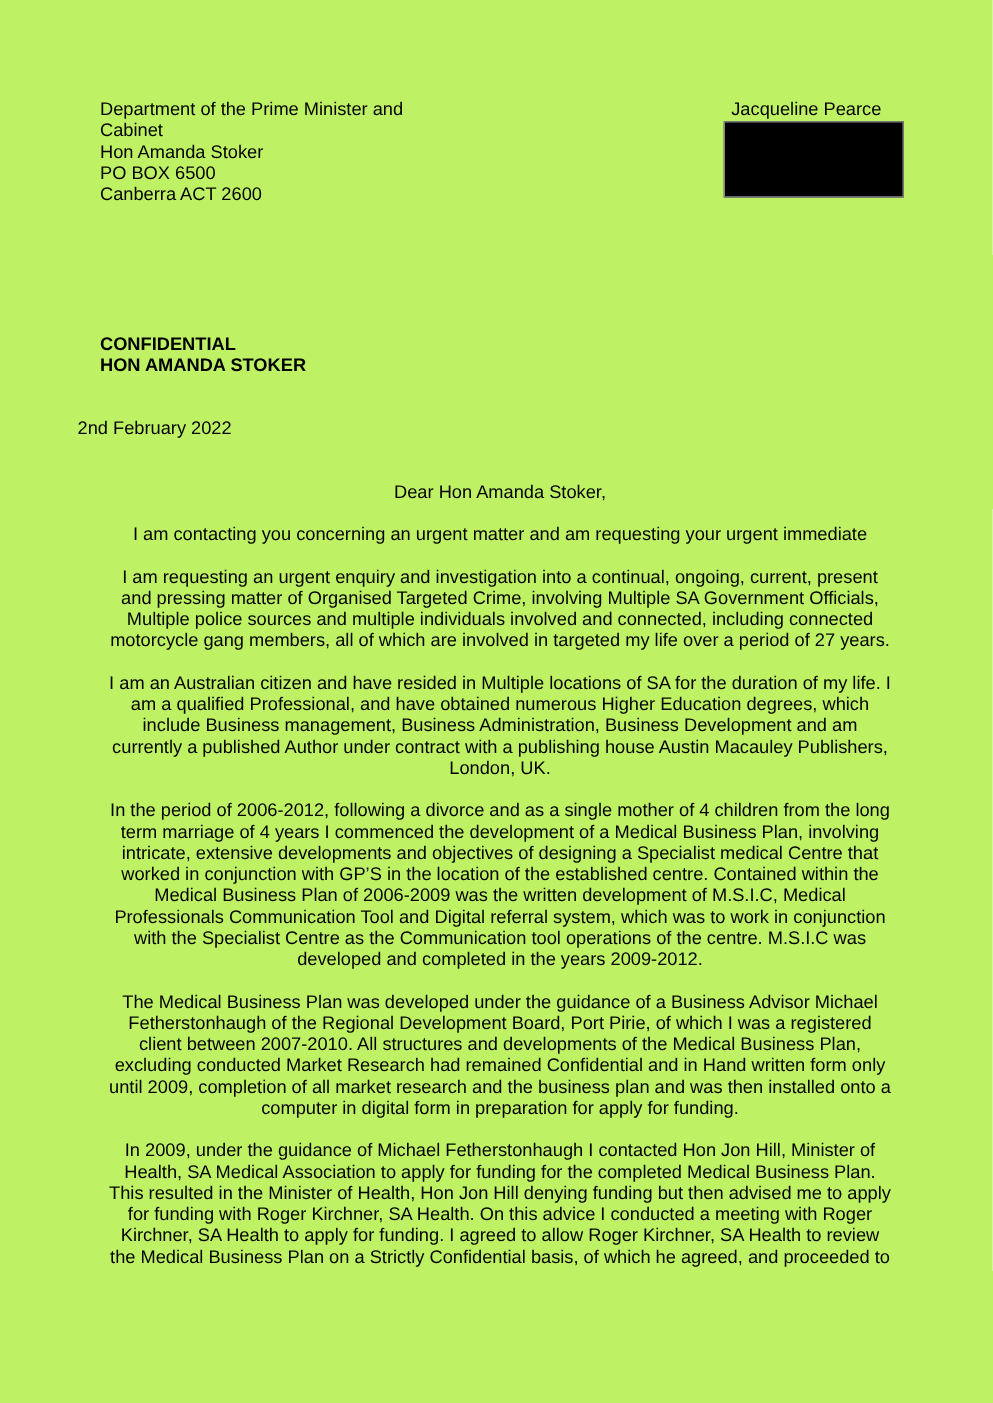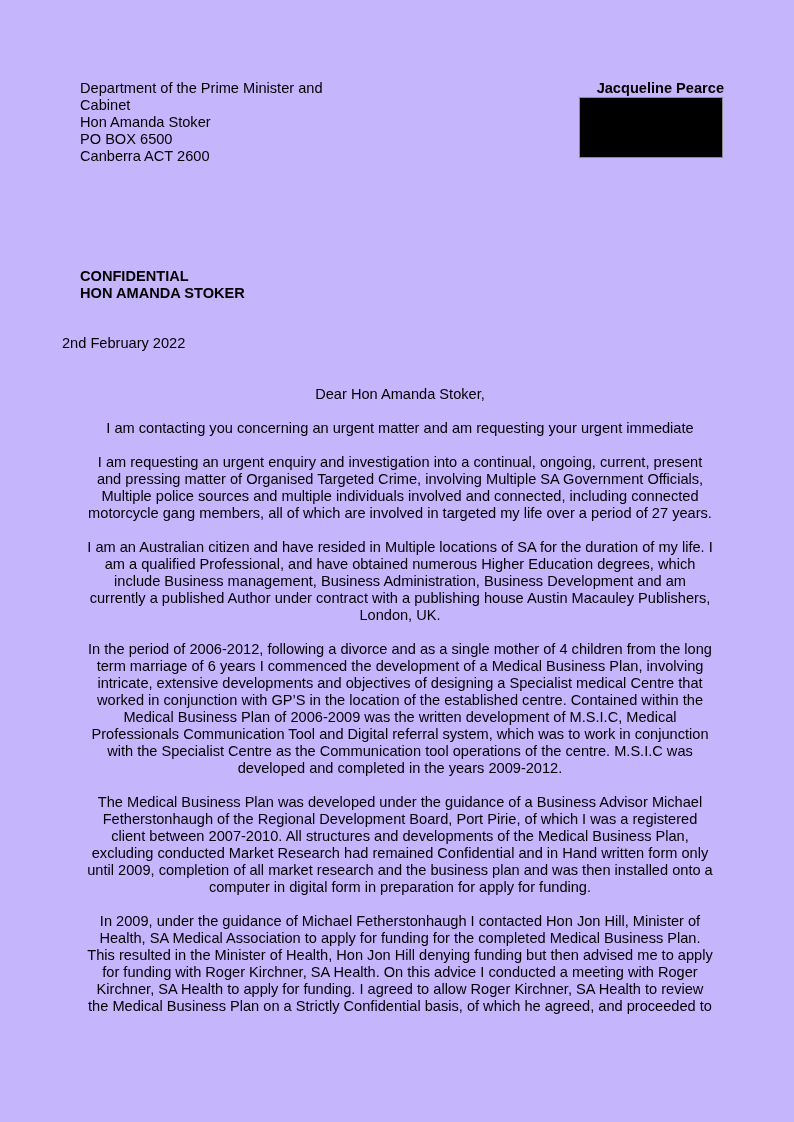--- a/index.html
+++ b/index.html
@@ -15,42 +15,41 @@
       font-family: "Liberation Sans", sans-serif;
       font-size: 14.6px;
       line-height: 17px;
       color: #000000;
     }
     .page {
       position: absolute;
       left: 0; top: 0;
       width: 794px;
       height: 1122px;
-      background: #c4b5fd;
+      background: #bef264;
     }
     .recipient-block {
       position: absolute;
       left: 80px;
       top: 80px;
       width: 320px;
     }
     .recipient-block div {
       white-space: nowrap;
     }
     .sender-block {
       position: absolute;
       left: 579px;
       top: 80px;
       width: 145px;
     }
     .sender-name {
-      text-align: right;
+      text-align: left;
       white-space: nowrap;
       padding-left: 6px;
-      font-weight: bold;
     }
     .redaction-box {
       margin-top: 0px;
       width: 144px;
       height: 61px;
       background: #000000;
       border: 1px solid #8a8a8a;
       box-sizing: border-box;
     }
     .subject-block {
@@ -124,21 +123,21 @@
     <div class="para">
       <span class="line">I am an Australian citizen and have resided in Multiple locations of SA for the duration of my life. I</span>
       <span class="line">am a qualified Professional, and have obtained numerous Higher Education degrees, which</span>
       <span class="line">include Business management, Business Administration, Business Development and am</span>
       <span class="line">currently a published Author under contract with a publishing house Austin Macauley Publishers,</span>
       <span class="line">London, UK.</span>
     </div>
 
     <div class="para">
       <span class="line">In the period of 2006-2012, following a divorce and as a single mother of 4 children from the long</span>
-      <span class="line">term marriage of 6 years I commenced the development of a Medical Business Plan, involving</span>
+      <span class="line">term marriage of 4 years I commenced the development of a Medical Business Plan, involving</span>
       <span class="line">intricate, extensive developments and objectives of designing a Specialist medical Centre that</span>
       <span class="line">worked in conjunction with GP’S in the location of the established centre. Contained within the</span>
       <span class="line">Medical Business Plan of 2006-2009 was the written development of M.S.I.C, Medical</span>
       <span class="line">Professionals Communication Tool and Digital referral system, which was to work in conjunction</span>
       <span class="line">with the Specialist Centre as the Communication tool operations of the centre. M.S.I.C was</span>
       <span class="line">developed and completed in the years 2009-2012.</span>
     </div>
 
     <div class="para">
       <span class="line">The Medical Business Plan was developed under the guidance of a Business Advisor Michael</span>

